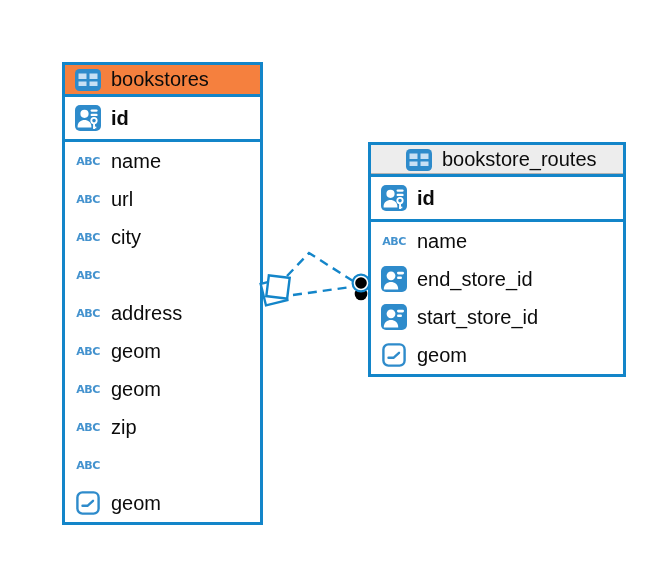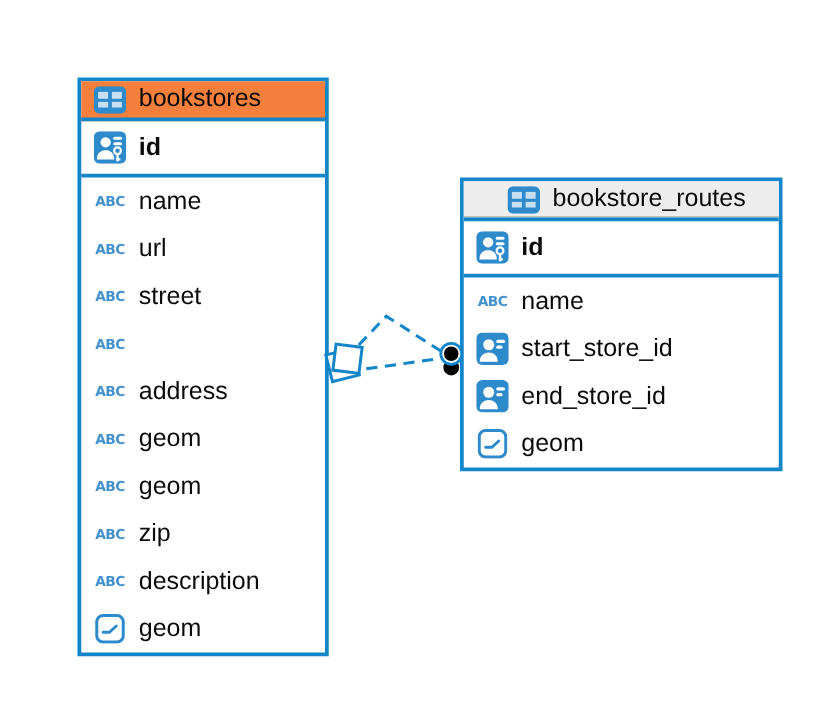--- a/index.html
+++ b/index.html
@@ -150,21 +150,21 @@
   <div class="col-row">
     <span class="glyph">
         <span class="abc">ABC</span>
       </span>
     <span class="col-name">url</span>
   </div>
   <div class="col-row">
     <span class="glyph">
         <span class="abc">ABC</span>
       </span>
-    <span class="col-name">street</span>
+    <span class="col-name">city</span>
   </div>
   <div class="col-row">
     <span class="glyph">
         <span class="abc">ABC</span>
       </span>
   </div>
   <div class="col-row">
     <span class="glyph">
         <span class="abc">ABC</span>
       </span>
@@ -185,21 +185,20 @@
   <div class="col-row">
     <span class="glyph">
         <span class="abc">ABC</span>
       </span>
     <span class="col-name">zip</span>
   </div>
   <div class="col-row">
     <span class="glyph">
         <span class="abc">ABC</span>
       </span>
-    <span class="col-name">description</span>
   </div>
   <div class="col-row">
     <span class="glyph">
       <svg width="24" height="24">
           <use href="#sym-geom"></use>
         </svg>
     </span>
     <span class="col-name">geom</span>
   </div>
 </div>
@@ -226,29 +225,29 @@
         <span class="abc">ABC</span>
       </span>
     <span class="col-name">name</span>
   </div>
   <div class="col-row">
     <span class="glyph">
       <svg width="26" height="26">
           <use href="#sym-ref"></use>
         </svg>
     </span>
+    <span class="col-name">end_store_id</span>
+  </div>
+  <div class="col-row">
+    <span class="glyph">
+      <svg width="26" height="26">
+          <use href="#sym-ref"></use>
+        </svg>
+    </span>
     <span class="col-name">start_store_id</span>
-  </div>
-  <div class="col-row">
-    <span class="glyph">
-      <svg width="26" height="26">
-          <use href="#sym-ref"></use>
-        </svg>
-    </span>
-    <span class="col-name">end_store_id</span>
   </div>
   <div class="col-row">
     <span class="glyph">
       <svg width="24" height="24">
           <use href="#sym-geom"></use>
         </svg>
     </span>
     <span class="col-name">geom</span>
   </div>
 </div>

